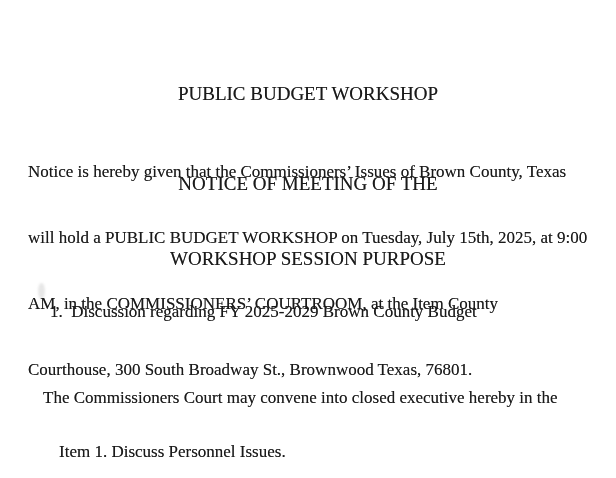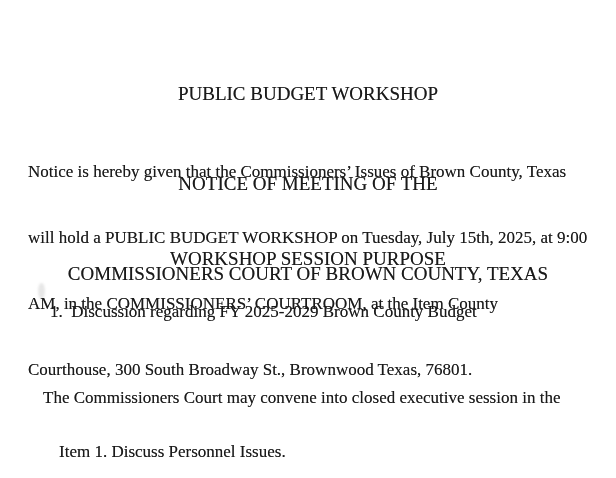--- a/index.html
+++ b/index.html
@@ -67,37 +67,36 @@
   }
 </style>
 </head>
 <body>
 
 <div class="page">
 
   <div class="center-heading doc-headings">
     <div>PUBLIC BUDGET WORKSHOP</div>
     <div>NOTICE OF MEETING OF THE</div>
-    <div>COMMISSIONERS COURT OF BROWN COUNTY, TEXAS</div>
   </div>
 
   <div class="body-block notice-para">
     <div>Notice is hereby given that the Commissioners’ Issues of Brown County, Texas</div>
     <div>will hold a PUBLIC BUDGET WORKSHOP on Tuesday, July 15th, 2025, at 9:00</div>
     <div>AM, in the COMMISSIONERS’ COURTROOM, at the Item County</div>
     <div>Courthouse, 300 South Broadway St., Brownwood Texas, 76801.</div>
   </div>
 
   <div class="center-heading section-heading">WORKSHOP SESSION PURPOSE</div>
 
   <div class="scan-smudge"></div>
 
   <div class="body-block agenda-item-1">1.  Discussion regarding FY 2025-2029 Brown County Budget</div>
 
   <div class="body-block agenda-item-2">
-    <div>The Commissioners Court may convene into closed executive session in the</div>
+    <div>The Commissioners Court may convene into closed executive hereby in the</div>
     
     
   </div>
 
   <div class="body-block item-note">Item 1. Discuss Personnel Issues.</div>
 
 </div>
 
 </body></html>

